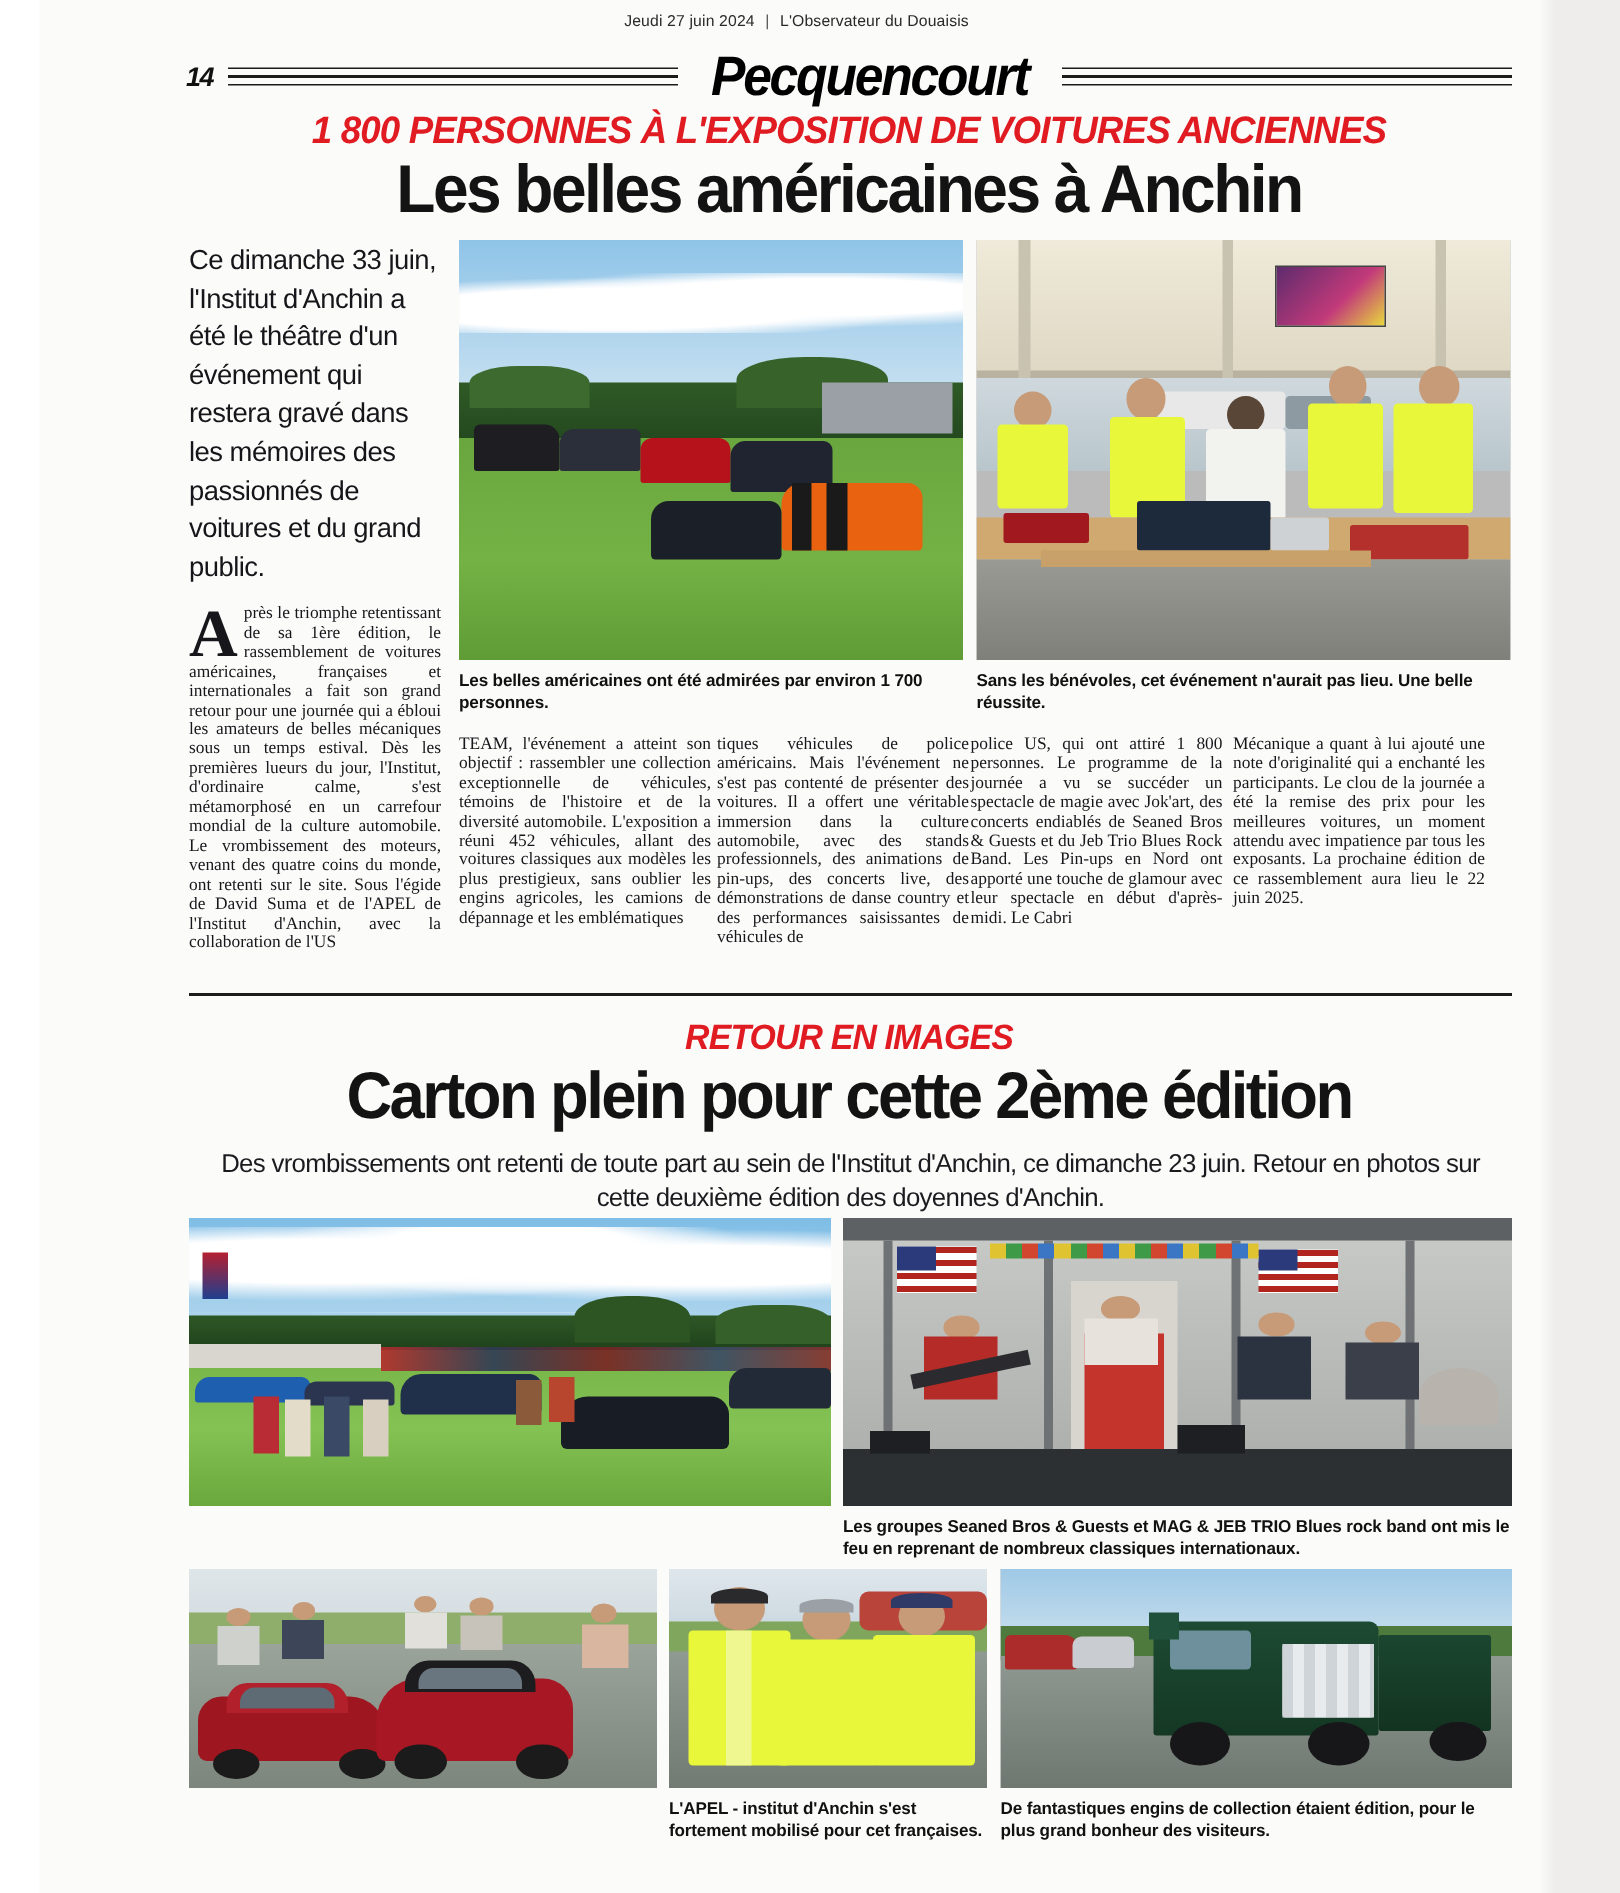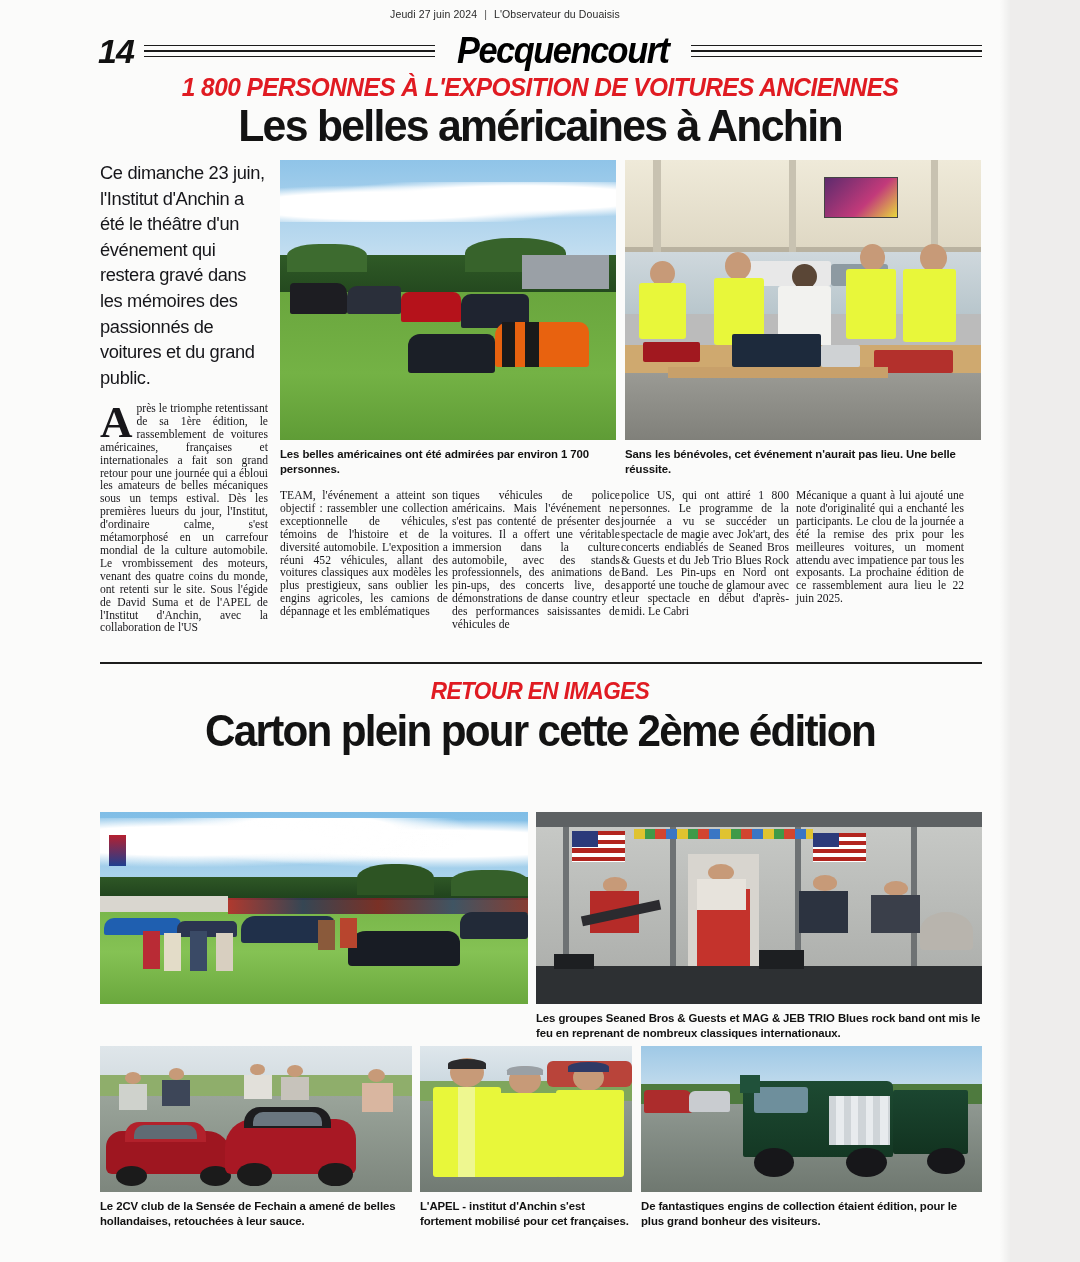--- a/index.html
+++ b/index.html
@@ -11,20 +11,21 @@
     width: 1080px;
     height: 1262px;
     font-family: "Liberation Sans", sans-serif;
     overflow: hidden;
   }
   .page {
     position: relative;
     width: 960px;
     height: 1262px;
     background: #e5e5e5;
+    margin-left: 26px;
   }
   .paper {
     position: absolute;
     left: 0; top: 0;
     width: 1010px;
     height: 1262px;
     background: #fbfbfa;
   }
   .paper::after{
     content:"";
@@ -56,21 +57,21 @@
     left: 98px; top: 30px;
     width: 884px;
     height: 42px;
     display: flex;
     align-items: center;
     gap: 10px;
   }
   .pagenum {
     font-family: "Liberation Sans", sans-serif;
     font-weight: bold;
-    font-size: 34px;
+    font-size: 18px;
     font-style: italic;
     color: #111;
     letter-spacing: -1px;
   }
   .rule-group {
     flex: 1;
     display: flex;
     flex-direction: column;
     gap: 4px;
   }
@@ -231,21 +232,21 @@
     <div class="rule-group">
       <div class="r"></div>
         <div class="r"></div>
         <div class="r"></div>
     </div>
   </div>
 
   <div class="kicker kicker1">1 800 PERSONNES À L'EXPOSITION DE VOITURES ANCIENNES</div>
   <div class="headline headline1">Les belles américaines à Anchin</div>
 
-  <div class="lead">Ce dimanche 23 juin, l'Institut d'Anchin a été le théâtre d'un événement qui restera gravé dans les mémoires des passionnés de voitures et du grand public.</div>
+  <div class="lead">Ce dimanche 33 juin, l'Institut d'Anchin a été le théâtre d'un événement qui restera gravé dans les mémoires des passionnés de voitures et du grand public.</div>
 
   <div class="photo" id="photo-cars-top">
     <div class="sky" style="height:42%;background:linear-gradient(#8fc4e8,#cfe4f2);"></div>
     <div class="rect" style="left:0;top:8%;width:100%;height:14%;background:radial-gradient(ellipse at 30% 60%,#ffffff 0 40%,rgba(255,255,255,0) 62%),radial-gradient(ellipse at 72% 40%,#ffffff 0 36%,rgba(255,255,255,0) 60%);"></div>
     <div class="rect" style="left:0;top:34%;width:100%;height:13%;background:linear-gradient(#2f5a26,#24491f);"></div>
     <div class="rect" style="left:2%;top:30%;width:24%;height:10%;background:#3d6b2f;border-radius:40% 40% 0 0;"></div>
     <div class="rect" style="left:55%;top:28%;width:30%;height:12%;background:#37632b;border-radius:45% 45% 0 0;"></div>
     <div class="grass" style="height:53%;background:linear-gradient(#6aa63e,#74b245 55%,#5f9c36);"></div>
     <div class="rect" style="left:3%;top:44%;width:17%;height:11%;background:#1d1d22;border-radius:4px 10px 2px 2px;"></div>
     <div class="rect" style="left:20%;top:45%;width:16%;height:10%;background:#2a2f3a;border-radius:10px 4px 2px 2px;"></div>
@@ -303,20 +304,21 @@
     <p>police US, qui ont attiré 1 800 personnes. Le programme de la journée a vu se succéder un spectacle de magie avec Jok'art, des concerts endiablés de Seaned Bros &amp; Guests et du Jeb Trio Blues Rock Band. Les Pin-ups en Nord ont apporté une touche de glamour avec leur spectacle en début d'après-midi. Le Cabri</p>
   </div>
   <div class="bodycol" id="col5">
     <p>Mécanique a quant à lui ajouté une note d'originalité qui a enchanté les participants. Le clou de la journée a été la remise des prix pour les meilleures voitures, un moment attendu avec impatience par tous les exposants. La prochaine édition de ce rassemblement aura lieu le 22 juin 2025.</p>
   </div>
 
   <div class="divider"></div>
 
   <div class="kicker kicker2">RETOUR EN IMAGES</div>
   <div class="headline headline2">Carton plein pour cette 2ème édition</div>
+  <div class="standfirst2">Des vrombissements ont retenti de toute part au sein de l'Institut d'Anchin, ce dimanche 23 juin. Retour en photos sur cette deuxième édition des doyennes d'Anchin.</div>
 
   <div class="photo" id="photo-lawn">
     <div class="sky" style="height:48%;background:linear-gradient(#7fbde6,#bcdcef);"></div>
     <div class="rect" style="left:0;top:3%;width:100%;height:30%;background:radial-gradient(ellipse at 20% 40%,#fff 0 30%,rgba(255,255,255,0) 55%),radial-gradient(ellipse at 50% 25%,#fff 0 28%,rgba(255,255,255,0) 52%),radial-gradient(ellipse at 80% 45%,#fff 0 30%,rgba(255,255,255,0) 55%);"></div>
     <div class="rect" style="left:2%;top:12%;width:4%;height:16%;background:linear-gradient(#b52030,#1f3f8f);"></div>
     <div class="rect" style="left:0;top:34%;width:100%;height:12%;background:linear-gradient(#2e5726,#1f411c);"></div>
     <div class="rect" style="left:60%;top:27%;width:18%;height:16%;background:#2d5423;border-radius:45% 45% 0 0;"></div>
     <div class="rect" style="left:82%;top:30%;width:18%;height:14%;background:#35602a;border-radius:40% 40% 0 0;"></div>
     <div class="grass" style="height:54%;background:linear-gradient(#76b448,#85c254 50%,#6aa83d);"></div>
     <div class="rect" style="left:0;top:44%;width:30%;height:8%;background:#d9d6cf;"></div>
@@ -418,16 +420,15 @@
     <div class="rect" style="left:33%;top:28%;width:16%;height:18%;background:#6e8f9c;border-radius:3px;"></div>
     <div class="rect" style="left:55%;top:34%;width:18%;height:34%;background:#e4e7ea;border-radius:2px;"></div>
     <div class="rect" style="left:55%;top:34%;width:18%;height:34%;background:repeating-linear-gradient(90deg,#cfd4d8 0 12%,#e8ebee 12% 24%);"></div>
     <div class="rect" style="left:29%;top:20%;width:6%;height:12%;background:#20513a;"></div>
     <div class="rect" style="left:74%;top:30%;width:22%;height:44%;background:linear-gradient(#1b4630,#123320);border-radius:2px;"></div>
     <div class="blob" style="left:33%;top:70%;width:12%;height:20%;background:#17171a;"></div>
     <div class="blob" style="left:60%;top:70%;width:12%;height:20%;background:#17171a;"></div>
     <div class="blob" style="left:84%;top:70%;width:11%;height:18%;background:#17171a;"></div>
   </div>
 
-  <div class="cap" id="cap-2cv">Le 2CV club de la Sensée de Fechain a amené de belles hollandaises, retouchées à leur sauce.</div>
   <div class="cap" id="cap-apel">L'APEL - institut d'Anchin s'est fortement mobilisé pour cet françaises.</div>
   <div class="cap" id="cap-truck">De fantastiques engins de collection étaient édition, pour le plus grand bonheur des visiteurs.</div>
 </div>
 
 </body></html>

